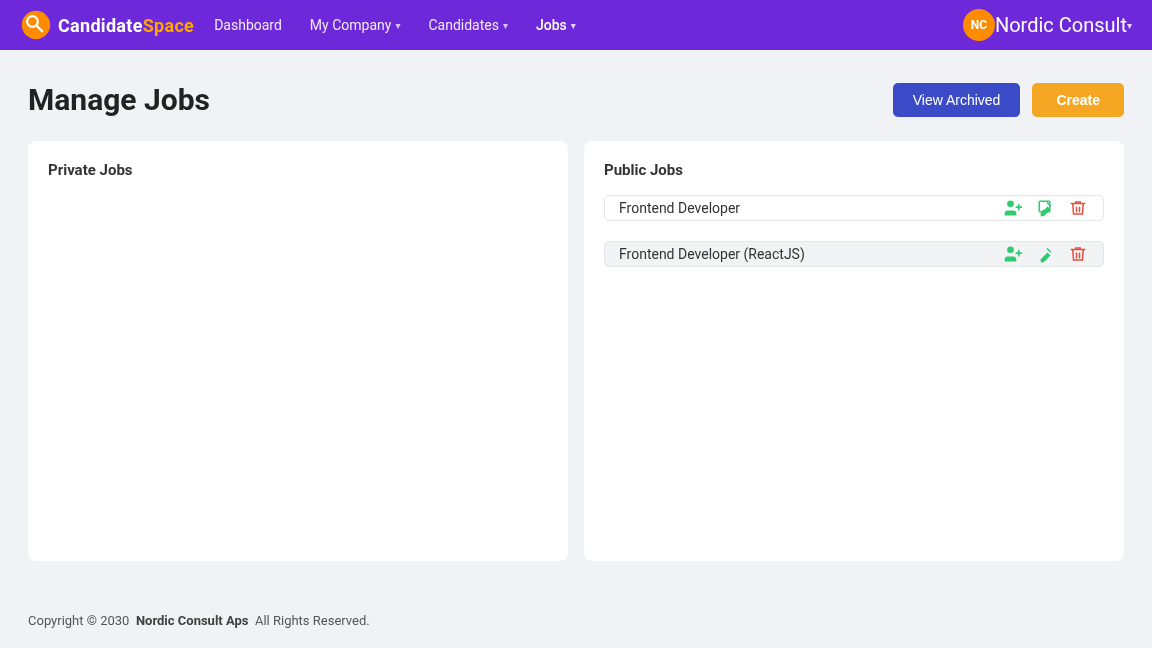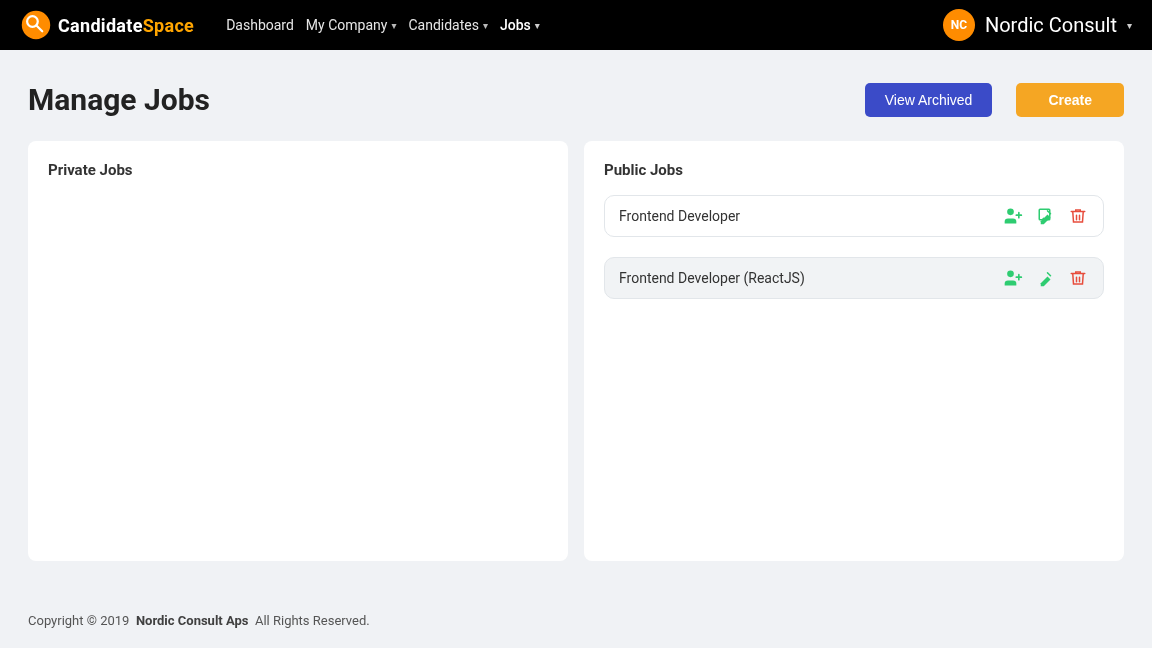--- a/index.html
+++ b/index.html
@@ -6,21 +6,21 @@
     body {
       font-family: -apple-system, BlinkMacSystemFont, 'Segoe UI', Roboto, sans-serif;
       background: #f0f2f5;
       min-height: 648px;
       width: 1152px;
       overflow-x: hidden;
     }
 
     
     .navbar {
-      background: #000000;
+      background: #6d28d9;
       height: 50px;
       display: flex;
       align-items: center;
       padding: 0 20px;
       justify-content: space-between;
     }
     .navbar-brand {
       display: flex;
       align-items: center;
       gap: 6px;
@@ -38,41 +38,40 @@
     }
     .brand-text span.candidate {
       color: white;
     }
     .brand-text span.space {
       color: #ffa500;
     }
     .navbar-nav {
       display: flex;
       align-items: center;
-      gap: 12px;
+      gap: 28px;
       flex: 1;
-      margin-left: 32px;
+      margin-left: 20px;
     }
     .nav-item {
       color: rgba(255,255,255,0.9);
       font-size: 14px;
       cursor: pointer;
       display: flex;
       align-items: center;
       gap: 4px;
     }
     .nav-item.active { color: white; font-weight: 500; }
     .nav-chevron {
       font-size: 10px;
       opacity: 0.8;
     }
     .navbar-right {
       display: flex;
       align-items: center;
-      gap: 10px;
       cursor: pointer;
     }
     .avatar-circle {
       width: 32px;
       height: 32px;
       background: #ff8c00;
       border-radius: 50%;
       display: flex;
       align-items: center;
       justify-content: center;
@@ -101,37 +100,37 @@
       justify-content: space-between;
       margin-bottom: 24px;
     }
     .page-title {
       font-size: 30px;
       font-weight: 700;
       color: #222;
     }
     .header-actions {
       display: flex;
-      gap: 24px;
+      gap: 12px;
     }
     .btn-view-archived {
       background: #3b4bc8;
       color: white;
       border: none;
       padding: 9px 20px;
       border-radius: 5px;
       font-size: 14px;
       font-weight: 500;
       cursor: pointer;
     }
     .btn-create {
       background: #f5a623;
       color: white;
       border: none;
-      padding: 9px 32px;
+      padding: 9px 24px;
       border-radius: 5px;
       font-size: 14px;
       font-weight: 600;
       cursor: pointer;
     }
 
     
     .columns {
       display: flex;
       gap: 16px;
@@ -149,23 +148,23 @@
       font-weight: 700;
       color: #333;
       margin-bottom: 16px;
     }
 
     
     .job-item {
       display: flex;
       align-items: center;
       justify-content: space-between;
-      padding: 8px 14px;
+      padding: 0 14px;
       border: 1px solid #e2e6ea;
-      border-radius: 10px;
+      border-radius: 5px;
       margin-bottom: 8px;
       background: white;
       cursor: pointer;
     }
     .job-item.hovered { background: #f1f3f5; margin-top: 20px; }
     .job-name {
       font-size: 14px;
       color: #333;
       font-weight: 400;
     }
@@ -304,16 +303,16 @@
             </svg>
           </button>
         </div>
       </div>
 
     </div>
   </div>
 </div>
 
 <div class="footer">
-  <span>Copyright © 2019</span>&nbsp;
+  <span>Copyright © 2030</span>&nbsp;
   <strong>Nordic Consult Aps</strong>&nbsp;
   <span>All Rights Reserved.</span>
 </div>
 
 </body></html>

